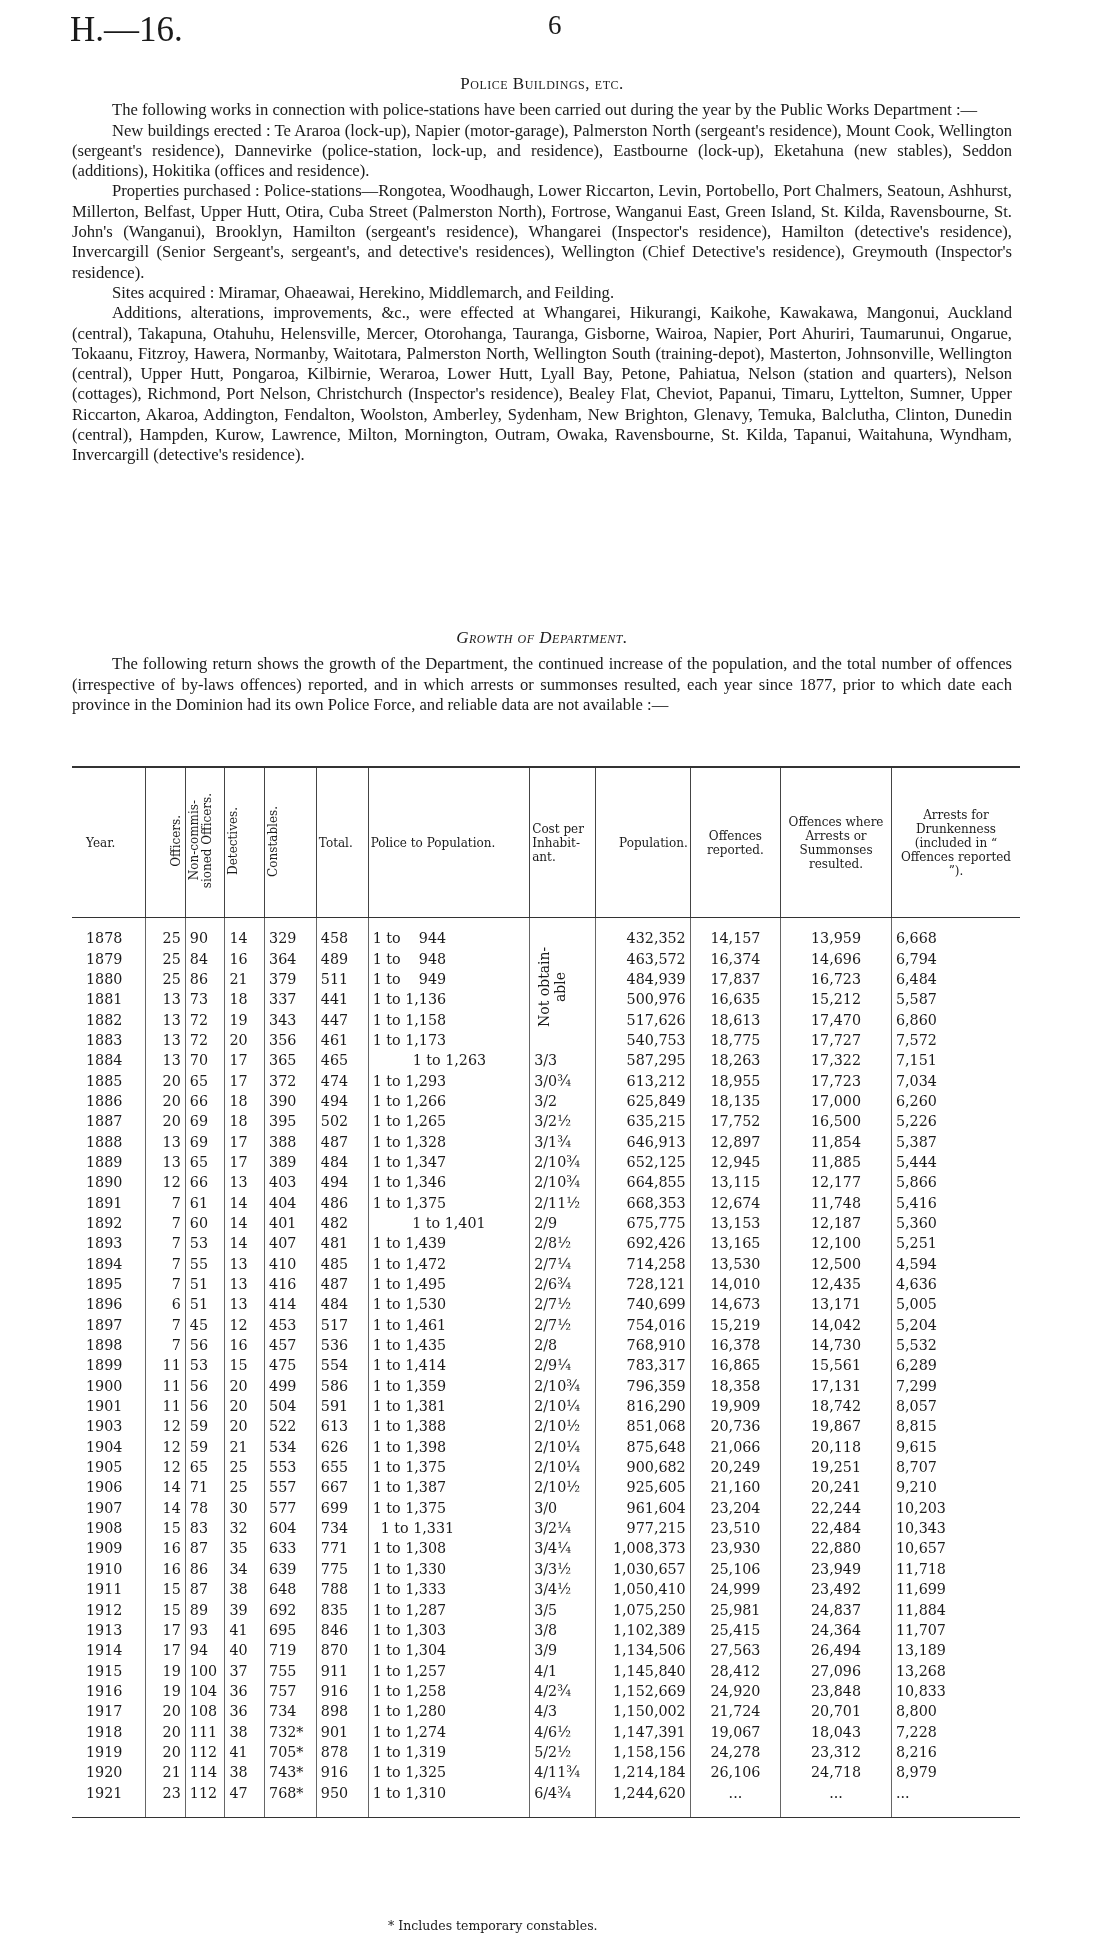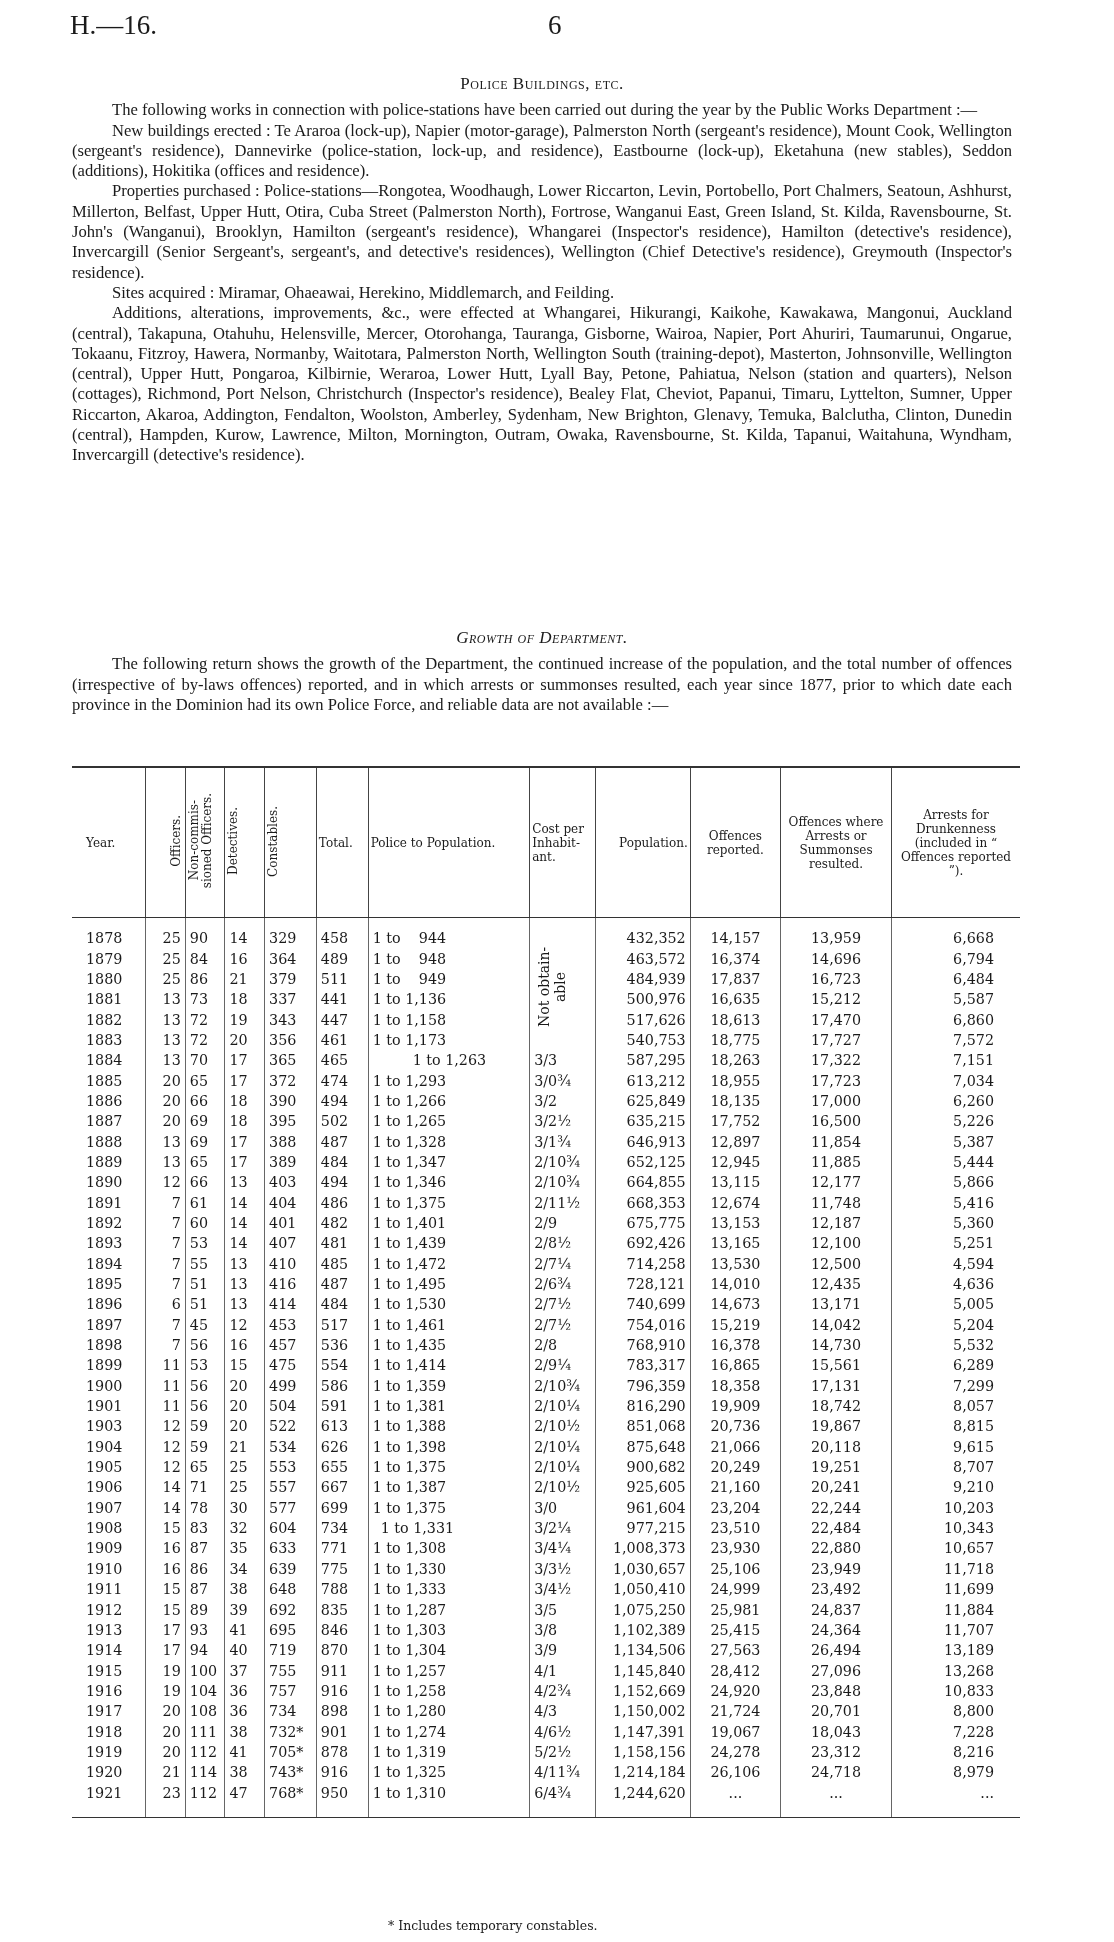--- a/index.html
+++ b/index.html
@@ -1,19 +1,19 @@
 <!DOCTYPE html>
 <html><head>
 <meta charset="utf-8">
 <style>
   html, body { margin:0; padding:0; background:#ffffff; }
   body { width:1114px; height:1942px; position:relative; overflow:hidden;
          font-family:"DejaVu Serif","Liberation Serif",serif; color:#1a1a1a; }
   .page-head { position:absolute; top:10px; left:70px; width:970px; height:40px; }
-  .page-code { position:absolute; left:0; top:0; font-family:"Liberation Serif",serif; font-size:27px; }
+  .page-code { position:absolute; left:0; top:0; font-family:"Liberation Serif",serif; font-size:35px; }
   .page-num { position:absolute; left:478px; top:0; font-family:"Liberation Serif",serif; font-size:27px; }
   .sec-title { text-align:center; font-family:"Liberation Serif",serif; font-size:17px; letter-spacing:0.5px; font-variant:small-caps; }
   .prose { position:absolute; left:72px; width:940px; font-family:"Liberation Serif",serif; font-size:16.6px; line-height:20.3px; text-align:justify; }
   .prose p { margin:0; text-indent:40px; }
   #sec1 { top:74px; }
   #sec1 .sec-title { margin-bottom:6px; }
   #sec2 { top:628px; }
   #sec2 .sec-title { margin-bottom:6px;font-style:italic; }
   .tbl-wrap { position:absolute; left:72px; top:766px; width:948px; }
   table { border-collapse:collapse; width:948px; font-family:"DejaVu Serif",serif; font-size:13.4px; }
@@ -28,21 +28,21 @@
   .c-off { width:30px; text-align:right; }
   .c-nco { width:30px; text-align:left; }
   .c-det { width:30px; text-align:left; }
   .c-con { width:42px; text-align:left; }
   .c-tot { width:42px; text-align:left; }
   .c-ptp { width:110px; text-align:left; }
   .c-cost { width:56px; text-align:left; }
   .c-pop { width:84px; text-align:right; }
   .c-off2 { width:80px; text-align:center; }
   .c-arr { width:100px; text-align:center; }
-  .c-dru { width:96px; text-align:right; padding-right:26px !important; }
+  .c-dru { width:96px; text-align:left; padding-right:26px !important; }
   .na-cell { position:relative; }
   .na-text { position:absolute; left:6px; top:10px; writing-mode:vertical-rl; transform:rotate(180deg); font-size:14px; line-height:16px; height:118px; text-align:center; white-space:pre-line; }
   .footnote { position:absolute; left:388px; top:1918px; font-family:"DejaVu Serif",serif; font-size:12.5px; }
 </style>
 </head>
 <body>
 
 <div class="page-head">
   <span class="page-code">H.—16.</span>
   <span class="page-num">6</span>
@@ -281,21 +281,21 @@
           <td class="c-arr">11,748</td>
           <td class="c-dru">5,416</td>
         </tr>
         <tr>
           <td class="c-year">1892</td>
           <td class="c-off">7</td>
           <td class="c-nco">60</td>
           <td class="c-det">14</td>
           <td class="c-con">401</td>
           <td class="c-tot">482</td>
-          <td class="c-ptp" style="white-space: pre;">1 to 1,401</td>
+          <td class="c-ptp" style="white-space: pre; text-align: center;">1 to 1,401</td>
           <td class="c-cost">2/9</td>
           <td class="c-pop">675,775</td>
           <td class="c-off2">13,153</td>
           <td class="c-arr">12,187</td>
           <td class="c-dru">5,360</td>
         </tr>
         <tr>
           <td class="c-year">1893</td>
           <td class="c-off">7</td>
           <td class="c-nco">53</td>

